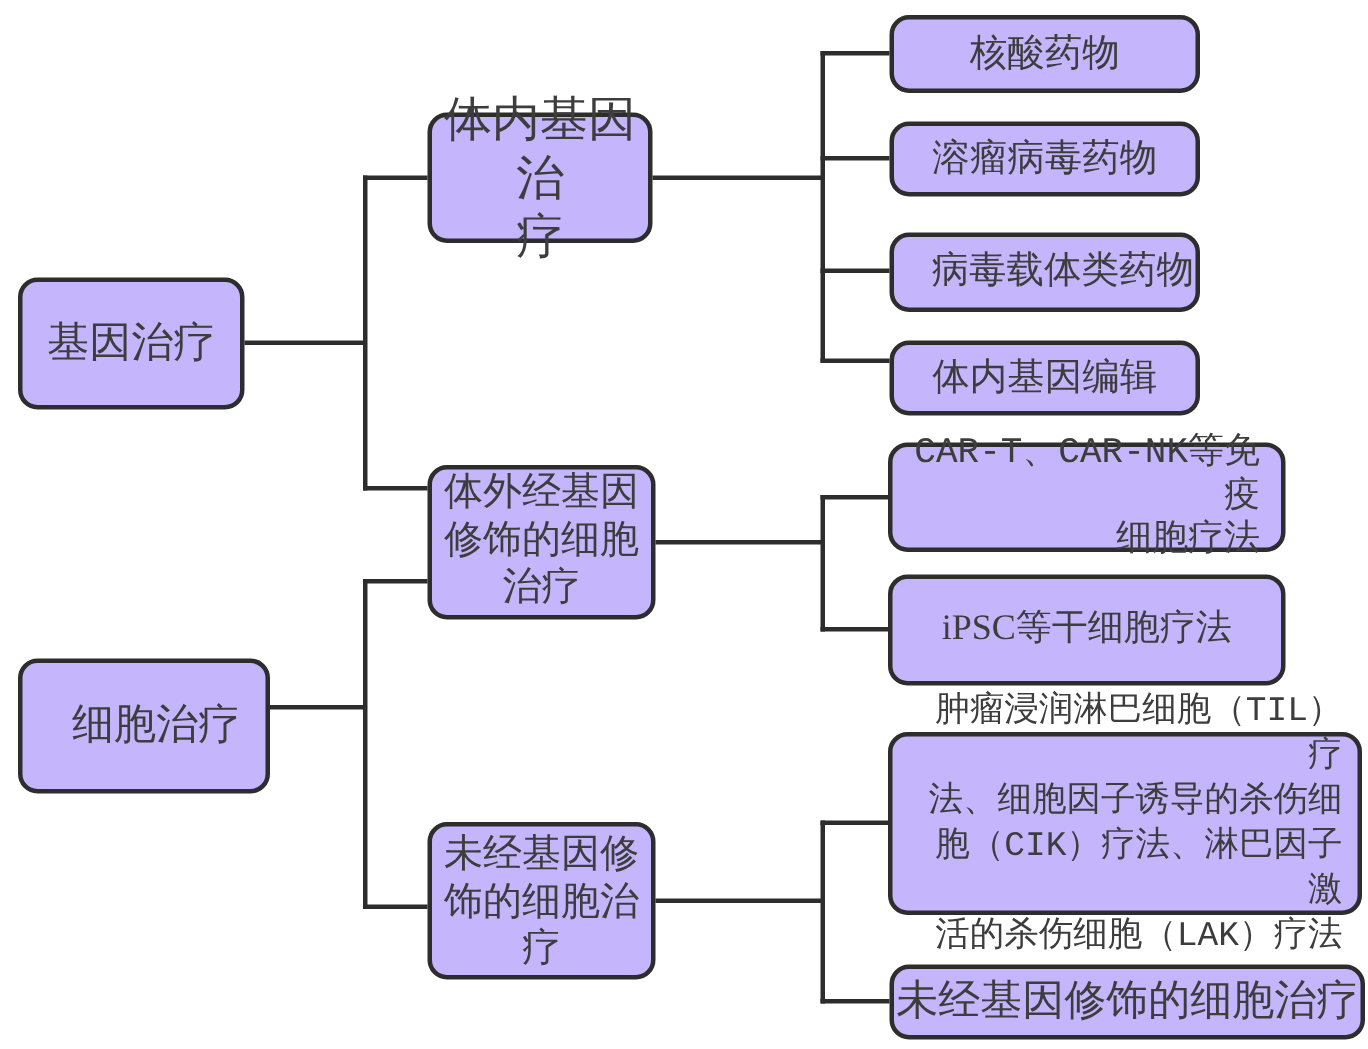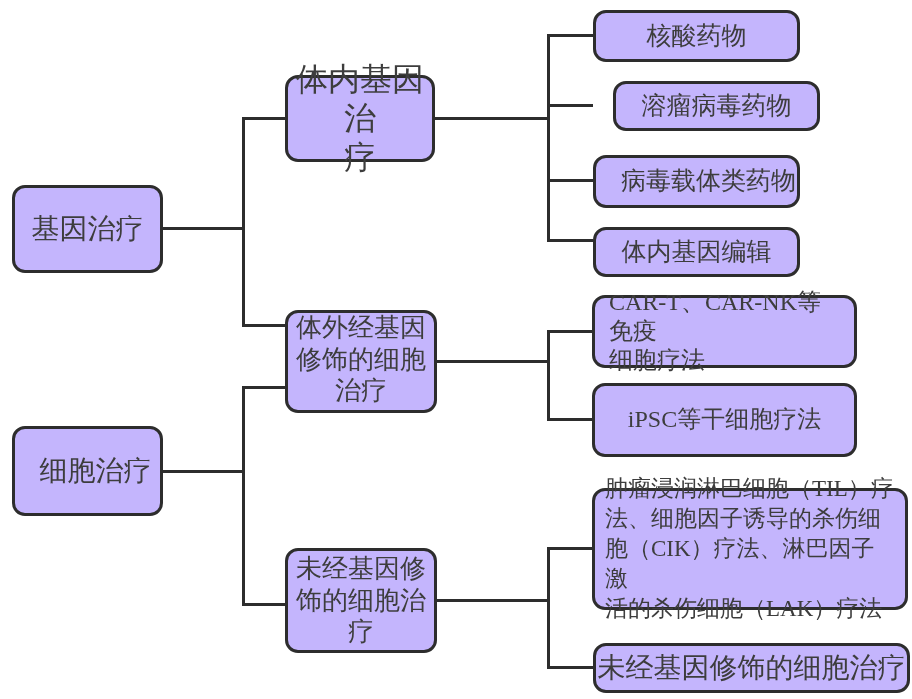--- a/index.html
+++ b/index.html
@@ -24,21 +24,22 @@
     color: #3d3d3d;
     display: flex;
     align-items: center;
     justify-content: center;
     text-align: center;
     white-space: pre-line;
     line-height: 1.22;
   }
   .node.left-text {
     justify-content: flex-start;
-    text-align: left;
+    text-align: right;
+    font-family: Liberation Mono, monospace;
   }
   .line {
     position: absolute;
     background: #2d2d2d;
   }
 </style>
 </head>
 <body>
 
 <div id="stage">
@@ -65,36 +66,36 @@
   <div class="line" style="left:547px; top:330px; width:45px; height:3px;"></div>
   <div class="line" style="left:547px; top:418px; width:45px; height:3px;"></div>
 
   <div class="line" style="left:437px; top:599px; width:112px; height:3px;"></div>
   <div class="line" style="left:547px; top:547px; width:3px; height:122px;"></div>
   <div class="line" style="left:547px; top:547px; width:45px; height:3px;"></div>
   <div class="line" style="left:547px; top:666px; width:46px; height:3px;"></div>
 
   <div class="node" style="left:12px; top:185px; width:151px; height:88px; font-size:28px;">基因治疗</div>
 
-  <div class="node" style="left:12px; top:426px; width:151px; height:90px; font-size:28px;padding-left:16px;">细胞治疗</div>
+  <div class="node" style="left:12px; top:439px; width:168px; height:90px; font-size:28px;padding-left:16px;">细胞治疗</div>
 
   <div class="node" style="left:285px; top:75px; width:150px; height:87px; font-size:32px;">体内基因治
 疗</div>
 
   <div class="node" style="left:285px; top:310px; width:152px; height:103px; font-size:26px;font-family:Liberation Mono, monospace;">体外经基因
 修饰的细胞
 治疗</div>
 
   <div class="node" style="left:285px; top:548px; width:152px; height:105px; font-size:26px;">未经基因修
 饰的细胞治
 疗</div>
 
   <div class="node" style="left:593px; top:10px; width:207px; height:52px; font-size:25px;">核酸药物</div>
 
-  <div class="node" style="left:593px; top:81px; width:207px; height:50px; font-size:25px;margin-left:20px;">溶瘤病毒药物</div>
+  <div class="node" style="left:593px; top:81px; width:207px; height:50px; font-size:25px;">溶瘤病毒药物</div>
 
   <div class="node" style="left:593px; top:155px; width:207px; height:53px; font-size:25px;padding-left:24px;">病毒载体类药物</div>
 
   <div class="node" style="left:593px; top:227px; width:207px; height:50px; font-size:25px;">体内基因编辑</div>
 
   <div class="node left-text" style="left:592px; top:295px; width:265px; height:73px; font-size:24px; padding:0 14px;">CAR-T、CAR-NK等免疫
 细胞疗法</div>
 
   <div class="node left-text" style="left:592px; top:488px; width:316px; height:122px; font-size:23px; line-height:30px; padding:0 10px;">肿瘤浸润淋巴细胞（TIL）疗
 法、细胞因子诱导的杀伤细

